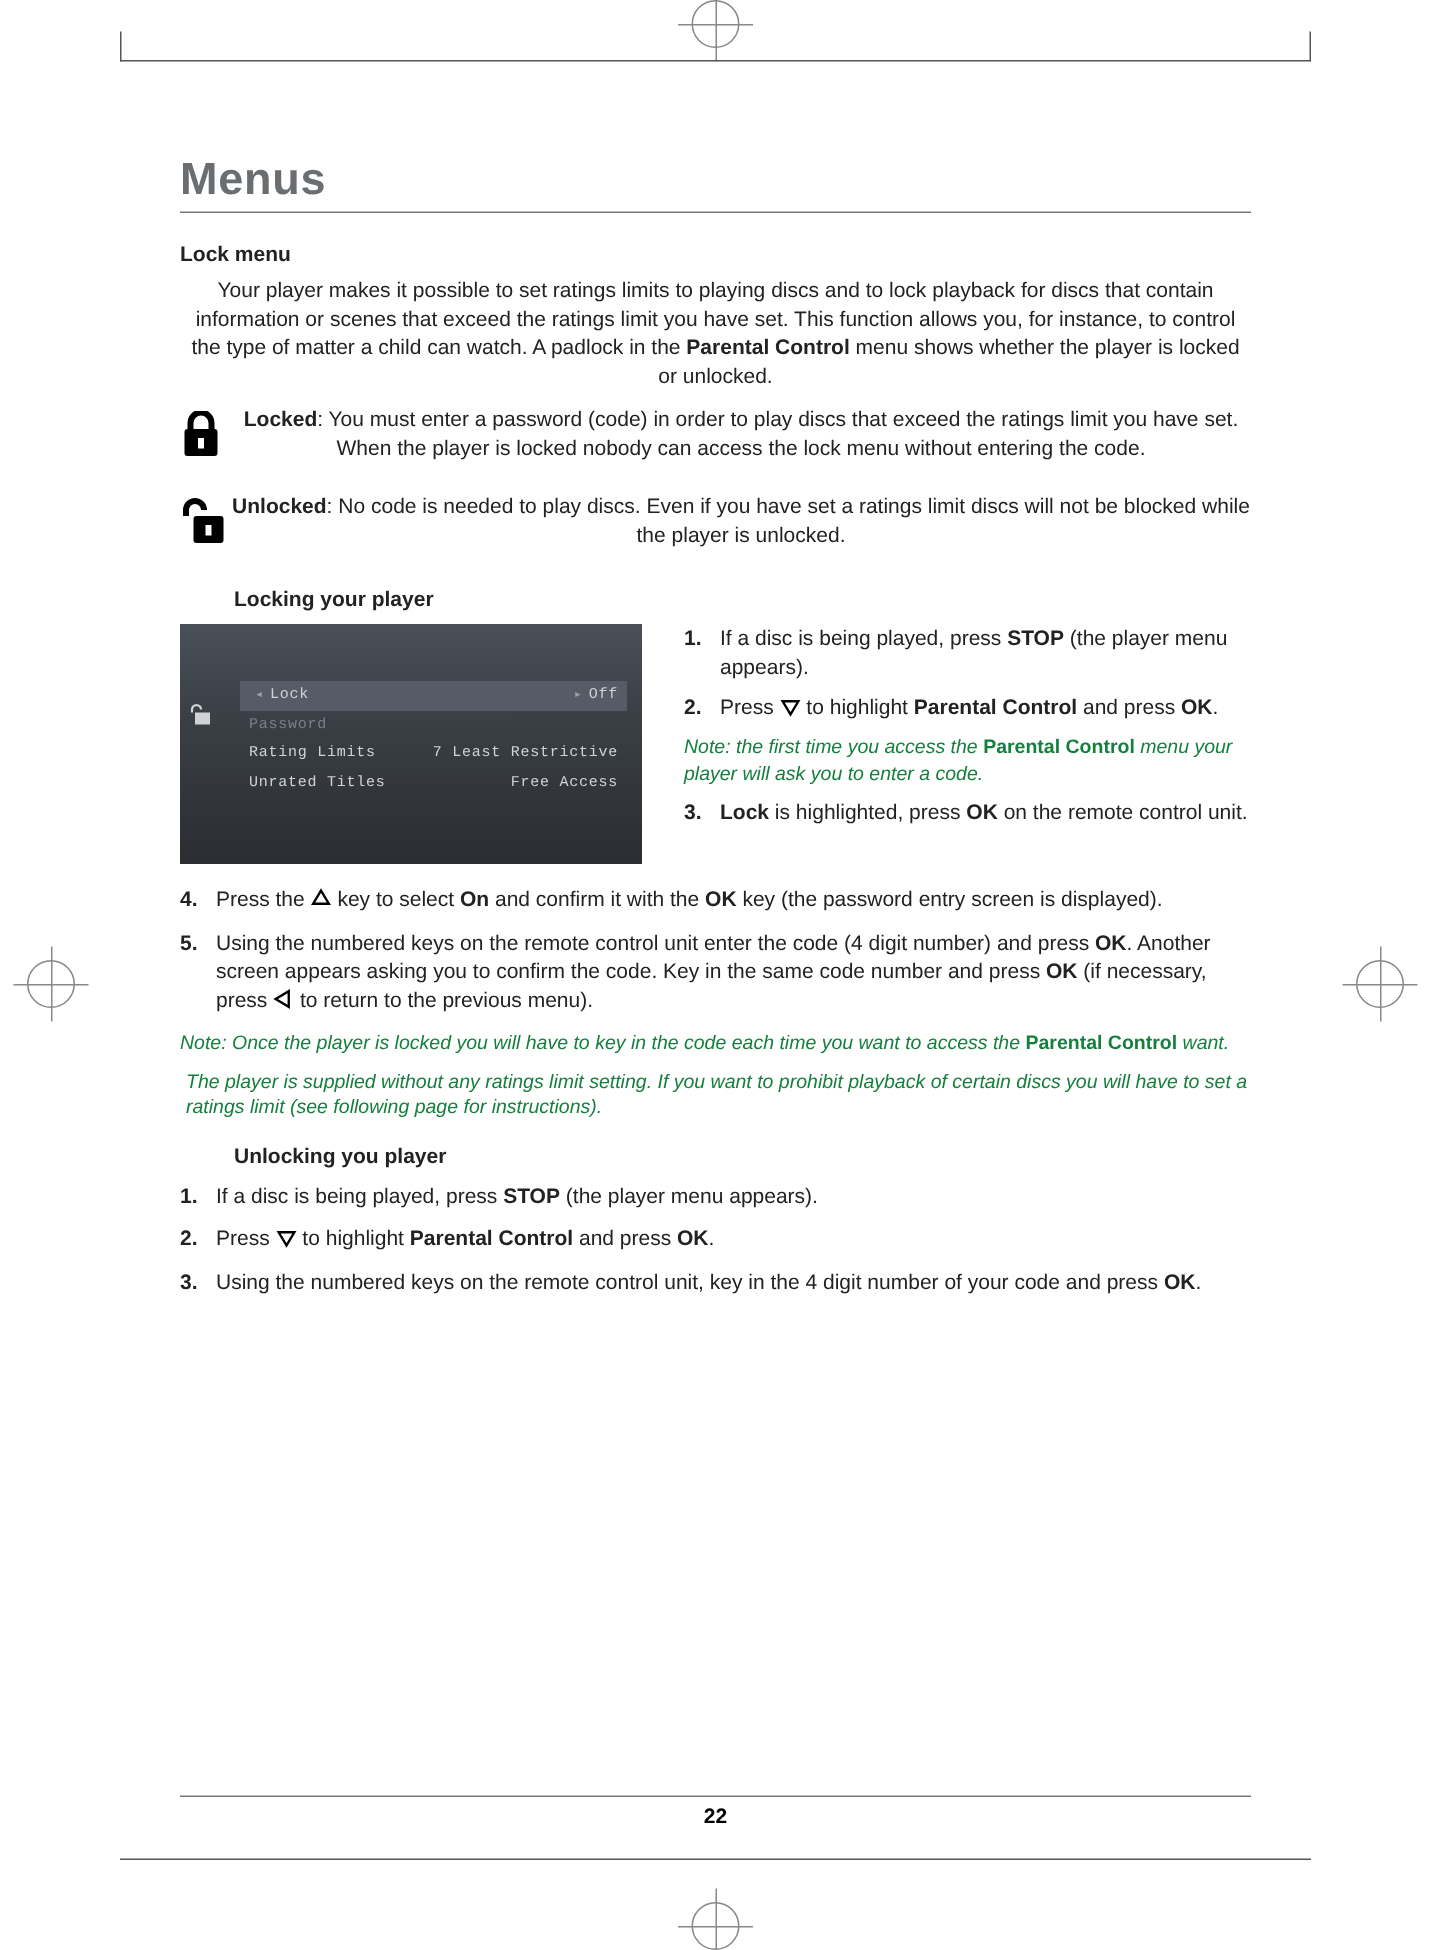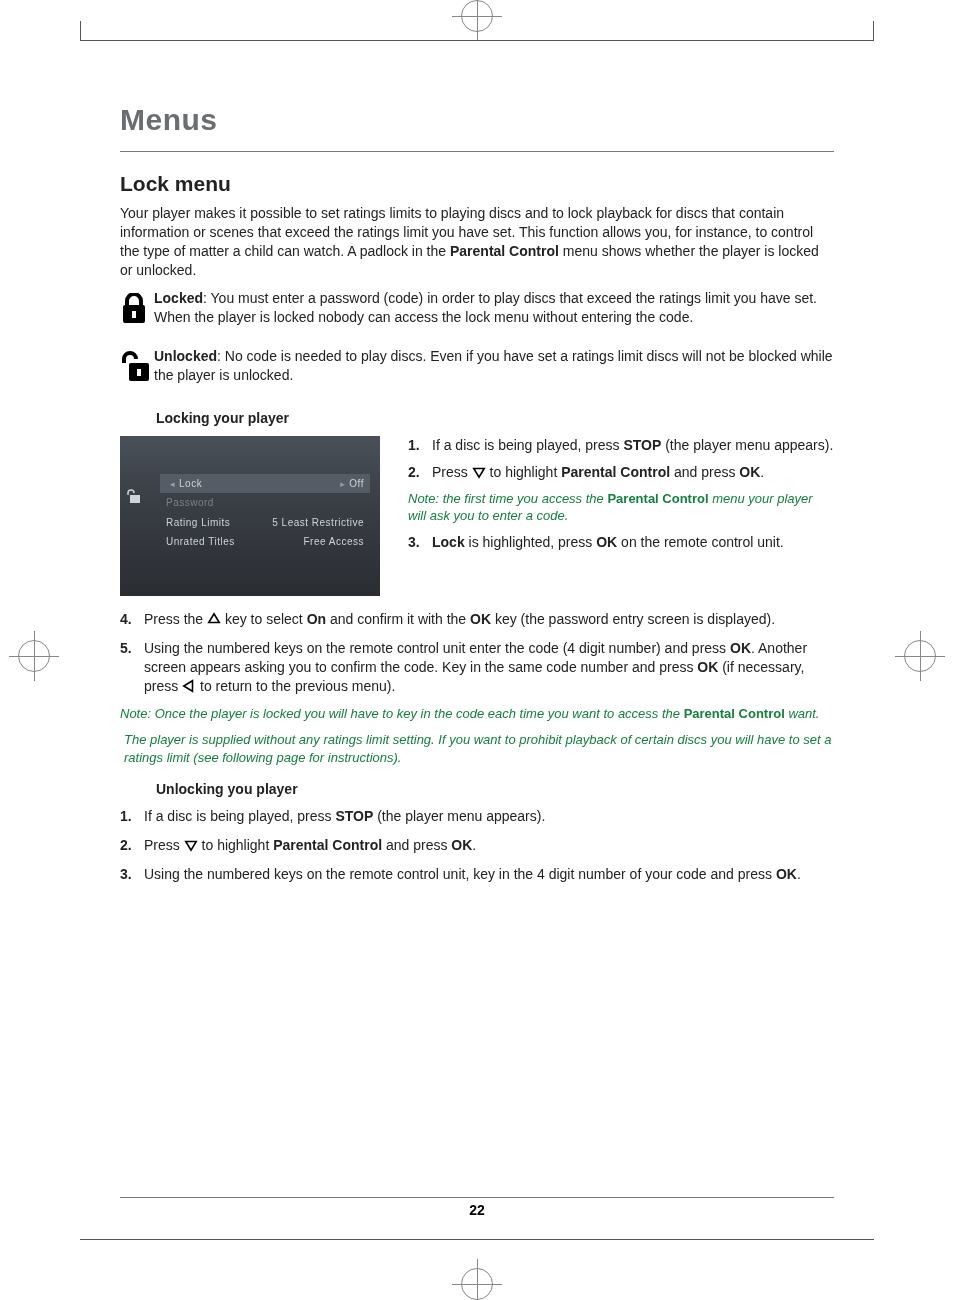--- a/index.html
+++ b/index.html
@@ -58,65 +58,66 @@
     left: 120px;
     right: 120px;
     color: #222;
     font-size: 14px;
     line-height: 1.35;
   }
   .chapter-title {
     font-size: 30px;
     font-weight: bold;
     color: #6b6e71;
-    margin: 0 0 10px 0;
+    margin: 0 0 0 0;
     letter-spacing: 0.5px;
   }
   .rule {
     border: none;
     border-top: 1px solid #777;
     margin: 0 0 18px 0;
   }
   .section-title {
-    font-size: 21px;
+    font-size: 14px;
     font-weight: bold;
     margin: 0 0 6px 0;
   }
   .subhead {
     font-weight: bold;
     margin: 14px 0 8px 0;
     padding-left: 36px;
   }
-  p { margin: 0 0 10px 0; }
+  p { margin: 0 0 10px 0; text-align: center; }
   .icon-row {
     display: flex;
     gap: 0;
     margin-bottom: 10px;
   }
   .icon-col {
     flex: 0 0 34px;
     display: flex;
     align-items: flex-start;
     padding-top: 4px;
   }
   .text-col { flex: 1; }
   .screenshot-row {
     display: flex;
     gap: 28px;
     margin-top: 6px;
   }
   .menu-screenshot {
-    width: 260px;
+    width: 308px;
     height: 160px;
     background: linear-gradient(180deg,#4a5058 0%, #3a3f46 40%, #2a2d32 100%);
     flex-shrink: 0;
     position: relative;
     font-size: 10px;
     color: #cfd3d8;
     letter-spacing: 0.5px;
+    font-family: Liberation Mono, monospace;
   }
   .menu-sidebar {
     position:absolute; left:6px; top:52px; width:16px; height:16px;
   }
   .menu-items {
     position:absolute; left:40px; top:38px; right:10px;
   }
   .menu-line {
     display:flex; justify-content:space-between;
     padding: 3px 6px;
@@ -227,21 +228,21 @@
           <div class="menu-line sel">
             <span><span class="menu-arrow">◂</span>Lock</span>
             <span><span class="menu-arrow">▸</span>Off</span>
           </div>
           <div class="menu-line dim">
             <span>Password</span>
             <span></span>
           </div>
           <div class="menu-line">
             <span>Rating Limits</span>
-            <span>5 Least Restrictive</span>
+            <span>7 Least Restrictive</span>
           </div>
           <div class="menu-line">
             <span>Unrated Titles</span>
             <span>Free Access</span>
           </div>
         </div>
     </div>
     <div class="steps-col" id="right-steps">
         <div class="step">
           <div class="step-num">1.</div>

